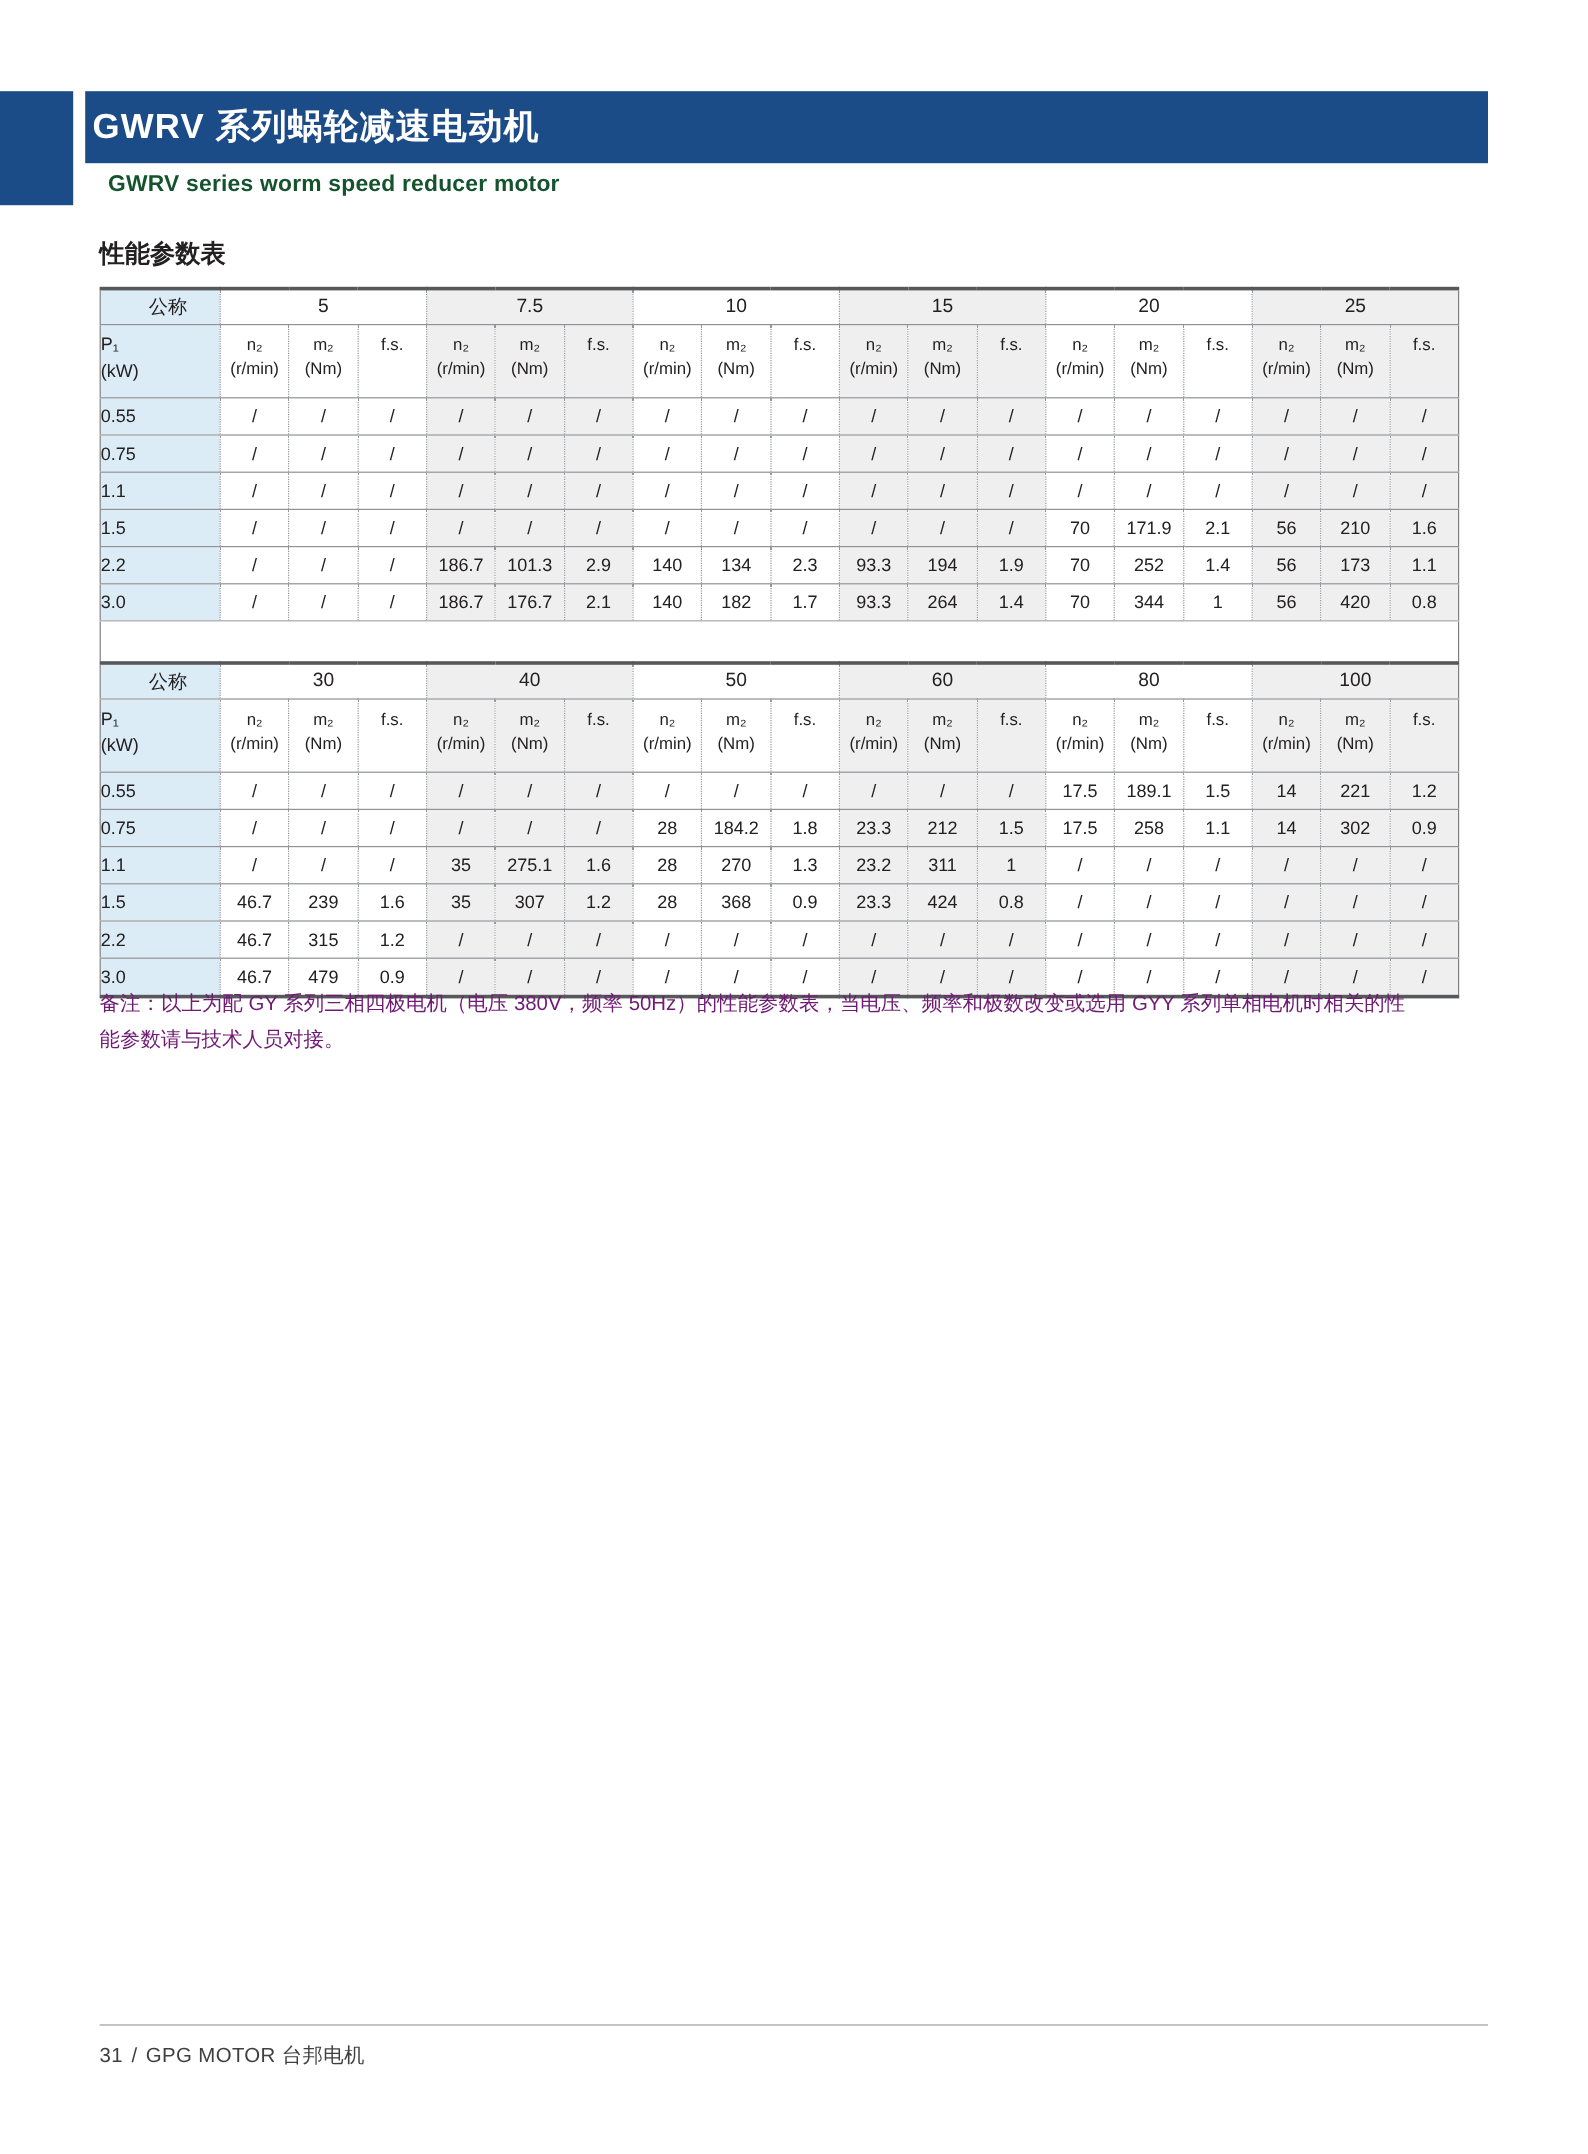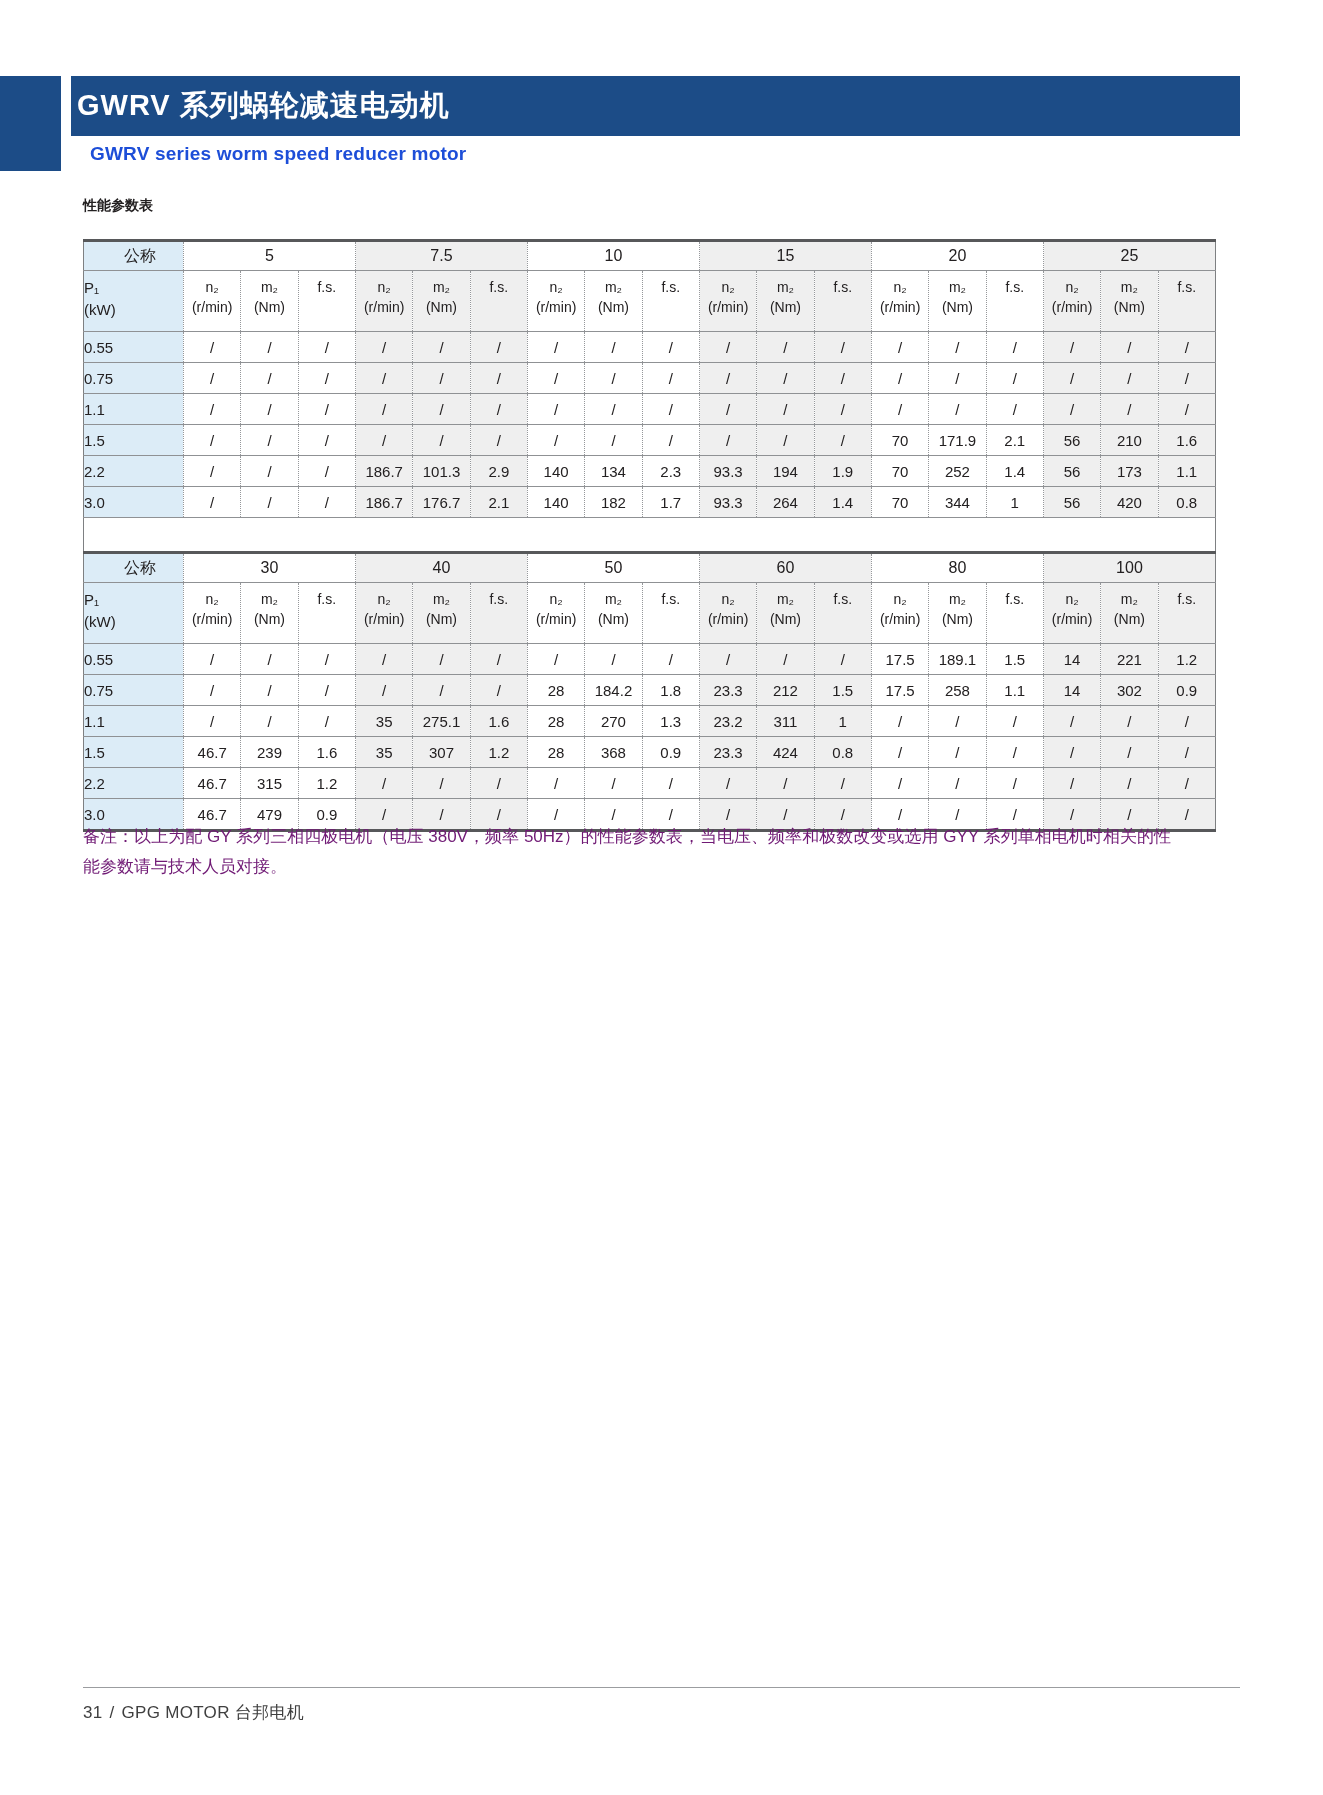--- a/index.html
+++ b/index.html
@@ -16,25 +16,25 @@
   .header-bar {
     position: absolute; left: 71px; top: 76px; width: 1169px; height: 60px;
     background: #1c4c87; display: flex; align-items: center; padding-left: 6px;
     box-sizing: border-box;
   }
   .header-bar .title {
     color: #ffffff; font-size: 29px; font-weight: bold; letter-spacing: 1px;
   }
   .subtitle {
     position: absolute; left: 90px; top: 143px;
-    font-size: 19px; font-weight: bold; color: #1d4ed8; letter-spacing: 0.2px;
+    font-size: 19px; font-weight: bold; color: #14532d; letter-spacing: 0.2px;
   }
   .section-title {
     position: absolute; left: 83px; top: 197px;
-    font-size: 14px; font-weight: bold; color: #232021;
+    font-size: 21px; font-weight: bold; color: #232021;
   }
   .perf-tables { position: absolute; left: 83px; top: 239px; width: 1133px; }
   .perf-tables table {
     border-collapse: collapse; width: 100%; table-layout: fixed;
     border-left: 1px solid #7e8082; border-right: 1px solid #7e8082;
   }
   #tbl1 { border-top: 3px solid #57585a; }
   #tbl2 { border-top: 3px solid #57585a; border-bottom: 3px solid #57585a; }
   .tbl-gap {
     height: 33px;

